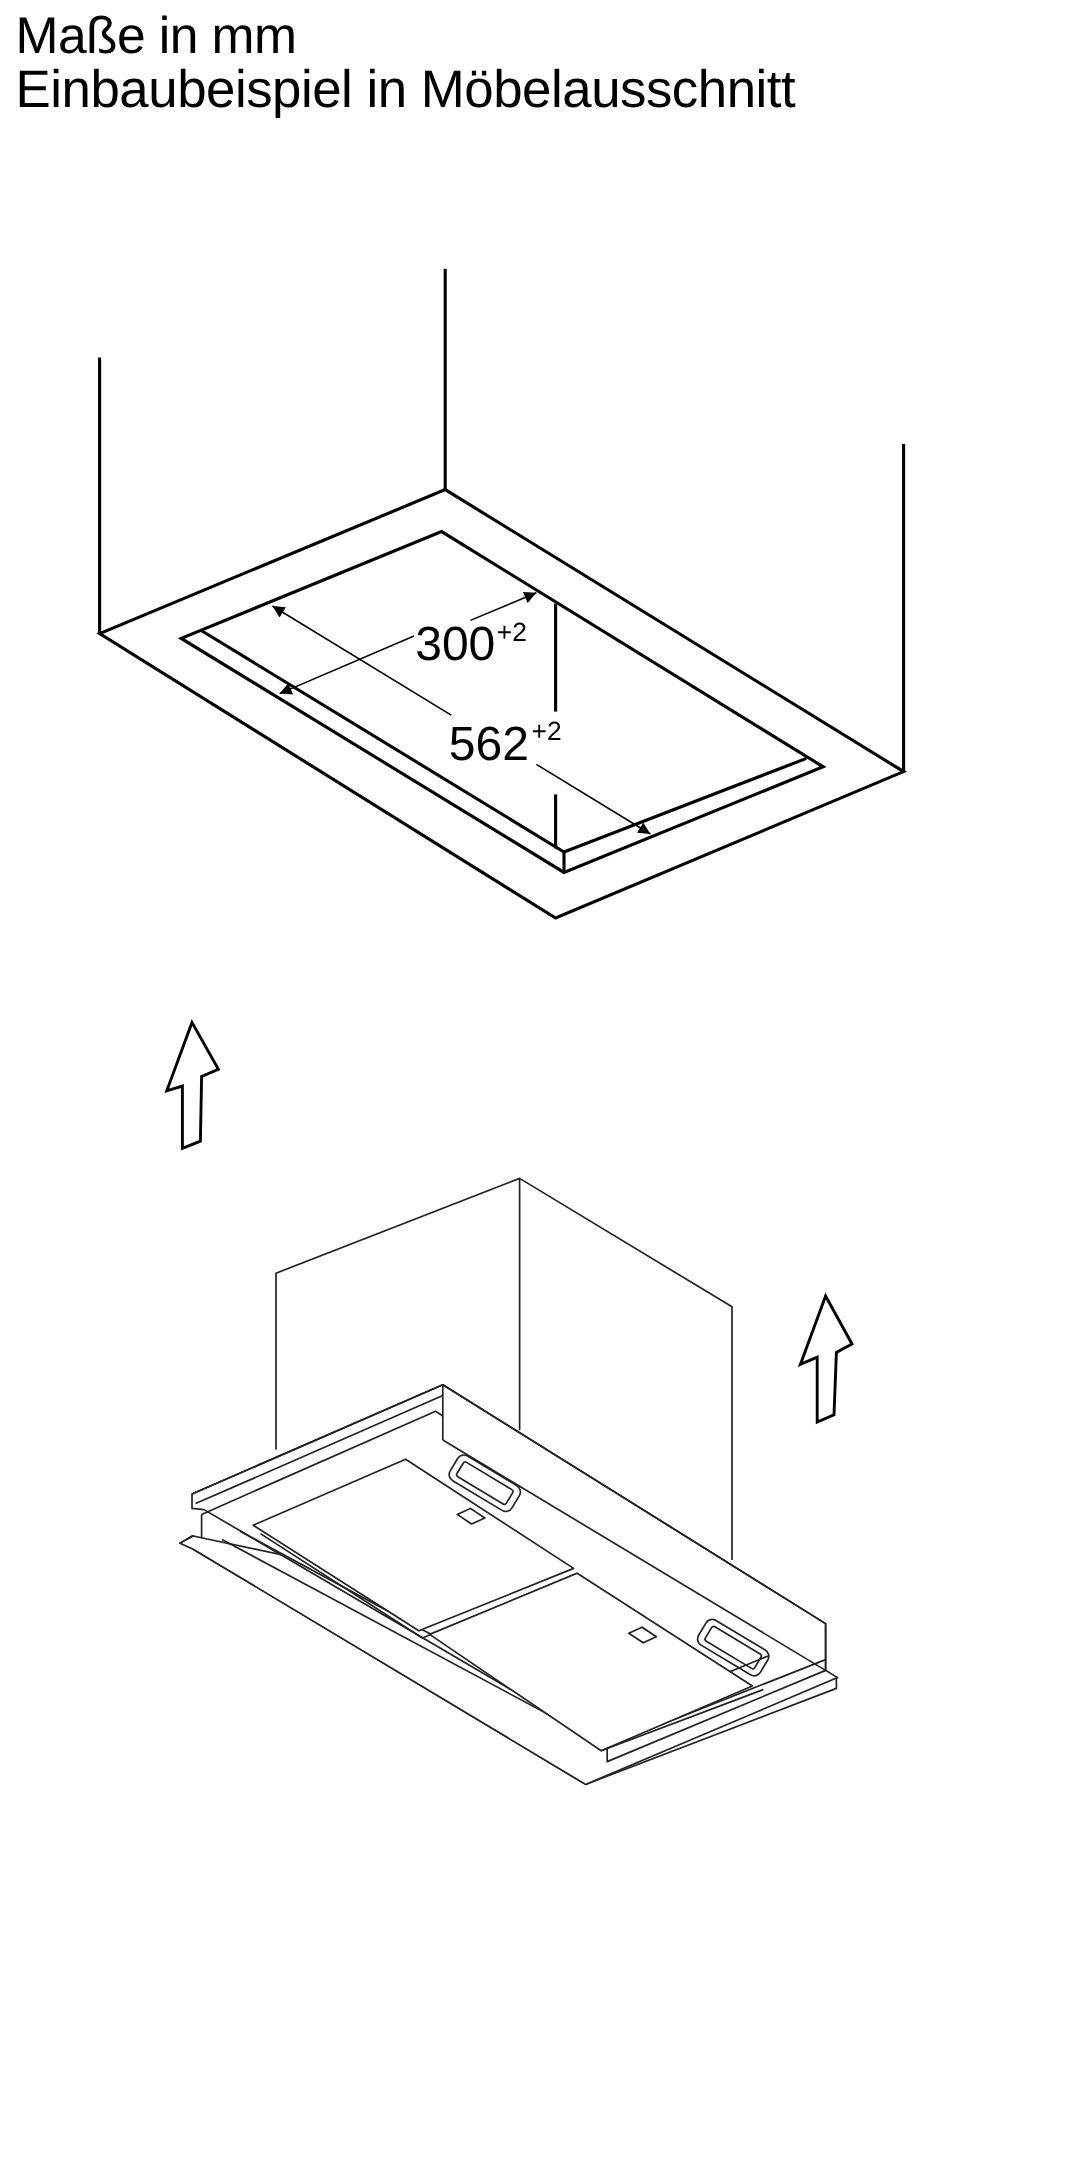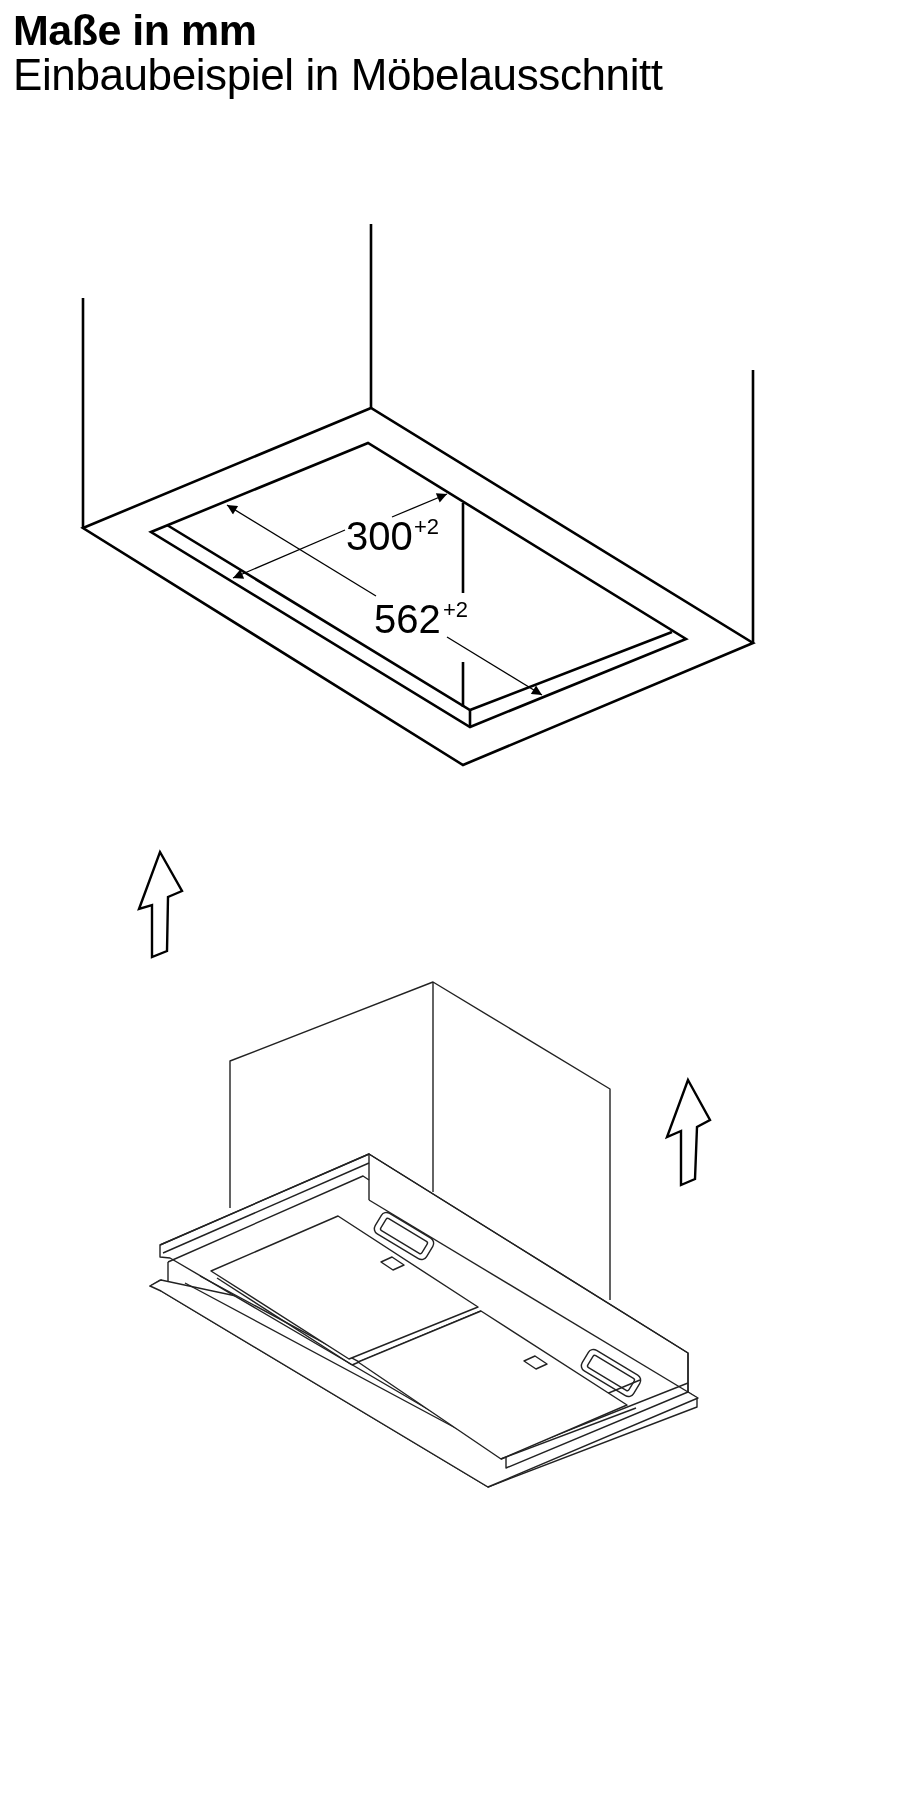--- a/index.html
+++ b/index.html
@@ -1,17 +1,17 @@
 <!DOCTYPE html>
 <html><head>
 <meta charset="utf-8">
 <style>
   html, body { margin: 0; padding: 0; background: #ffffff; }
   body { width: 900px; height: 1800px; position: relative; overflow: hidden; font-family: "Liberation Sans", sans-serif; color: #000; }
-  .title-1 { position: absolute; left: 13px; top: 6px; font-size: 43px; font-weight: bold; line-height: 48px; letter-spacing: -0.5px; white-space: nowrap; }
+  .title-1 { position: absolute; left: 13px; top: 6px; font-size: 43px; font-weight: normal; line-height: 48px; letter-spacing: -0.5px; white-space: nowrap; }
   .title-2 { position: absolute; left: 13px; top: 51px; font-size: 44px; font-weight: normal; line-height: 48px; letter-spacing: -0.4px; white-space: nowrap; }
   svg.diagram { position: absolute; left: 0; top: 0; width: 900px; height: 1800px; }
   .thick { stroke: #000; stroke-width: 2.6; fill: none; stroke-linejoin: miter; }
   .thin { stroke: #000; stroke-width: 1.3; fill: none; }
   .hood { stroke: #222; stroke-width: 1.4; fill: none; stroke-linejoin: round; }
   .hood-fill { stroke: #222; stroke-width: 1.4; fill: #fff; stroke-linejoin: round; }
   .arrow-outline { stroke: #000; stroke-width: 2.4; fill: #fff; stroke-linejoin: miter; }
   .dim-text { font-family: "Liberation Sans", sans-serif; font-size: 40px; fill: #000; }
   .dim-sup { font-family: "Liberation Sans", sans-serif; font-size: 22px; fill: #000; }
 </style>

